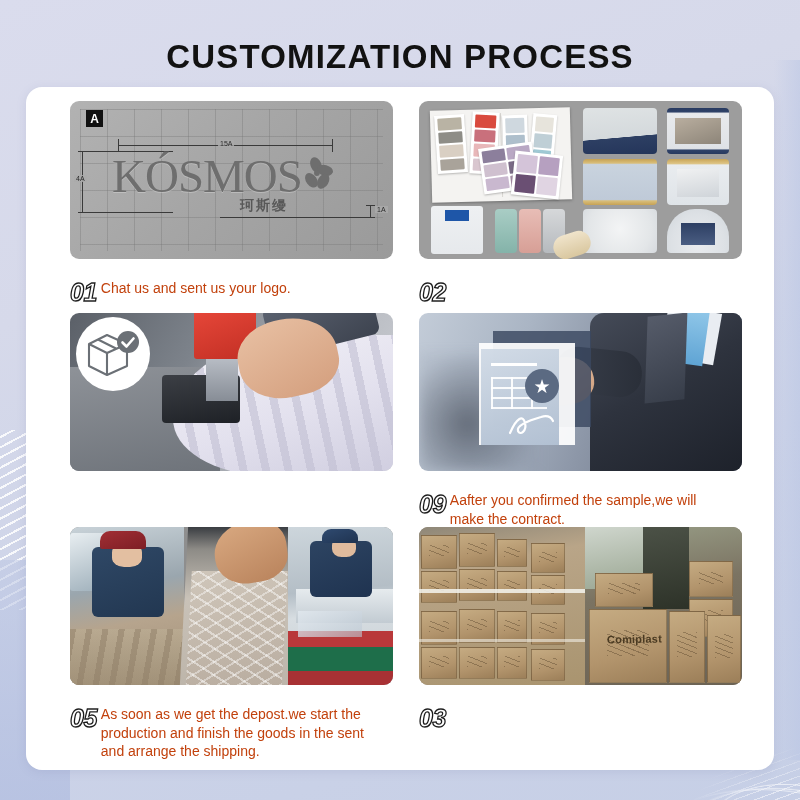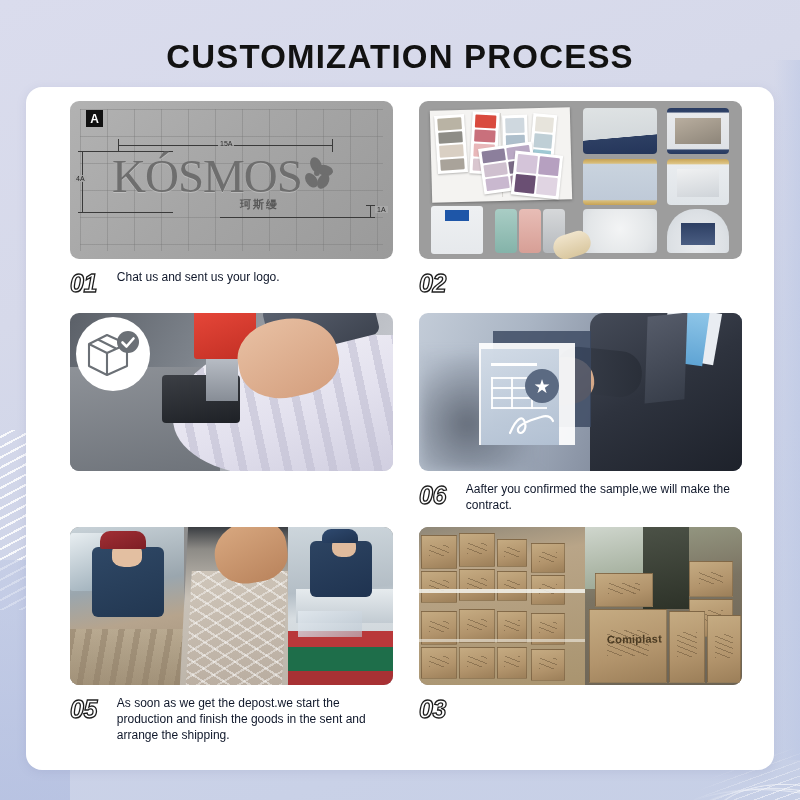--- a/index.html
+++ b/index.html
@@ -95,39 +95,39 @@
     overflow: hidden;
     background: #9b9b9b;
   }
   .step-1 .photo, .step-2 .photo { height: 158px; }
   .step-3 .photo, .step-4 .photo { height: 158px; }
   .step-5 .photo, .step-6 .photo { height: 158px; }
 
   .caption {
     display: flex;
     align-items: flex-start;
-    margin-top: 11px;
-    gap: 20px;
+    margin-top: 20px;
+    gap: 4px;
   }
   .step-num {
     font-family: "Liberation Sans", sans-serif;
     font-size: 25px;
     font-weight: bold;
     font-style: italic;
     line-height: 1;
     color: transparent;
     -webkit-text-stroke: 1.3px #1b1b1b;
     letter-spacing: -0.5px;
     flex: 0 0 auto;
     padding-top: 1px;
   }
   .step-text {
-    font-size: 12px;
+    font-size: 14px;
     line-height: 1.33;
-    color: #0f172a;
+    color: #c2410c;
     font-family: "Liberation Sans", sans-serif;
     max-width: 280px;
   }
 
   
   #photo-logo-spec {
     background: linear-gradient(135deg, #b2b2b2 0%, #a6a6a6 45%, #9a9a9a 100%);
   }
   #logo-grid-lines {
     position: absolute; inset: 8px 10px 8px 10px;
@@ -156,21 +156,21 @@
     line-height: 1;
     text-shadow: 0 1px 0 rgba(255,255,255,0.25);
   }
   #logo-flower {
     position: absolute; left: 228px; top: 55px;
     width: 36px; height: 36px;
   }
   #logo-cn {
     position: absolute; left: 170px; top: 96px;
     font-family: Liberation Mono, monospace;
-    font-size: 11px;
+    font-size: 14px;
     font-weight: bold;
     color: #585858;
     letter-spacing: 2px;
   }
   .dimline { position: absolute; background: #3a3a3a; }
   #dim-top-h   { left: 48px; top: 44px; width: 215px; height: 1px; }
   #dim-top-l   { left: 48px; top: 38px; width: 1px; height: 13px; }
   #dim-top-r   { left: 262px; top: 38px; width: 1px; height: 13px; }
   #dim-left-v  { left: 12px; top: 50px; width: 1px; height: 62px; }
   #dim-left-t  { left: 8px; top: 50px; width: 95px; height: 1px; }
@@ -640,21 +640,21 @@
             <div class="ct-rowline" style="left:10px; top:28px; width:1.6px; height:32px;"></div>
             <div class="ct-rowline" style="left:30px; top:28px; width:1.6px; height:32px;"></div>
             <div class="ct-rowline" style="left:50px; top:28px; width:1.6px; height:32px;"></div>
             <svg style="position:absolute; left:26px; top:62px;" width="50" height="30" viewBox="0 0 50 30">
               <path d="M3 22 C10 6, 16 4, 18 12 C20 20, 13 25, 11 20 C9 15, 20 10, 34 6 C40 4, 44 6, 46 10" fill="none" stroke="#ffffff" stroke-width="2.2" stroke-linecap="round"></path>
             </svg>
           </div>
           <div id="ct-seal">★</div>
         </div>
         <div class="caption">
-          <div class="step-num">06</div>
+          <div class="step-num">09</div>
           <div class="step-text">Aafter you confirmed the sample,we will make the contract.</div>
         </div>
       </div>
 
       <div class="step step-5">
         <div class="photo" id="photo-production">
           <div id="prod-col-1">
             <div id="w1-machine"></div>
             <div id="w1-fabric"></div>
             <div id="w1-body"></div>

